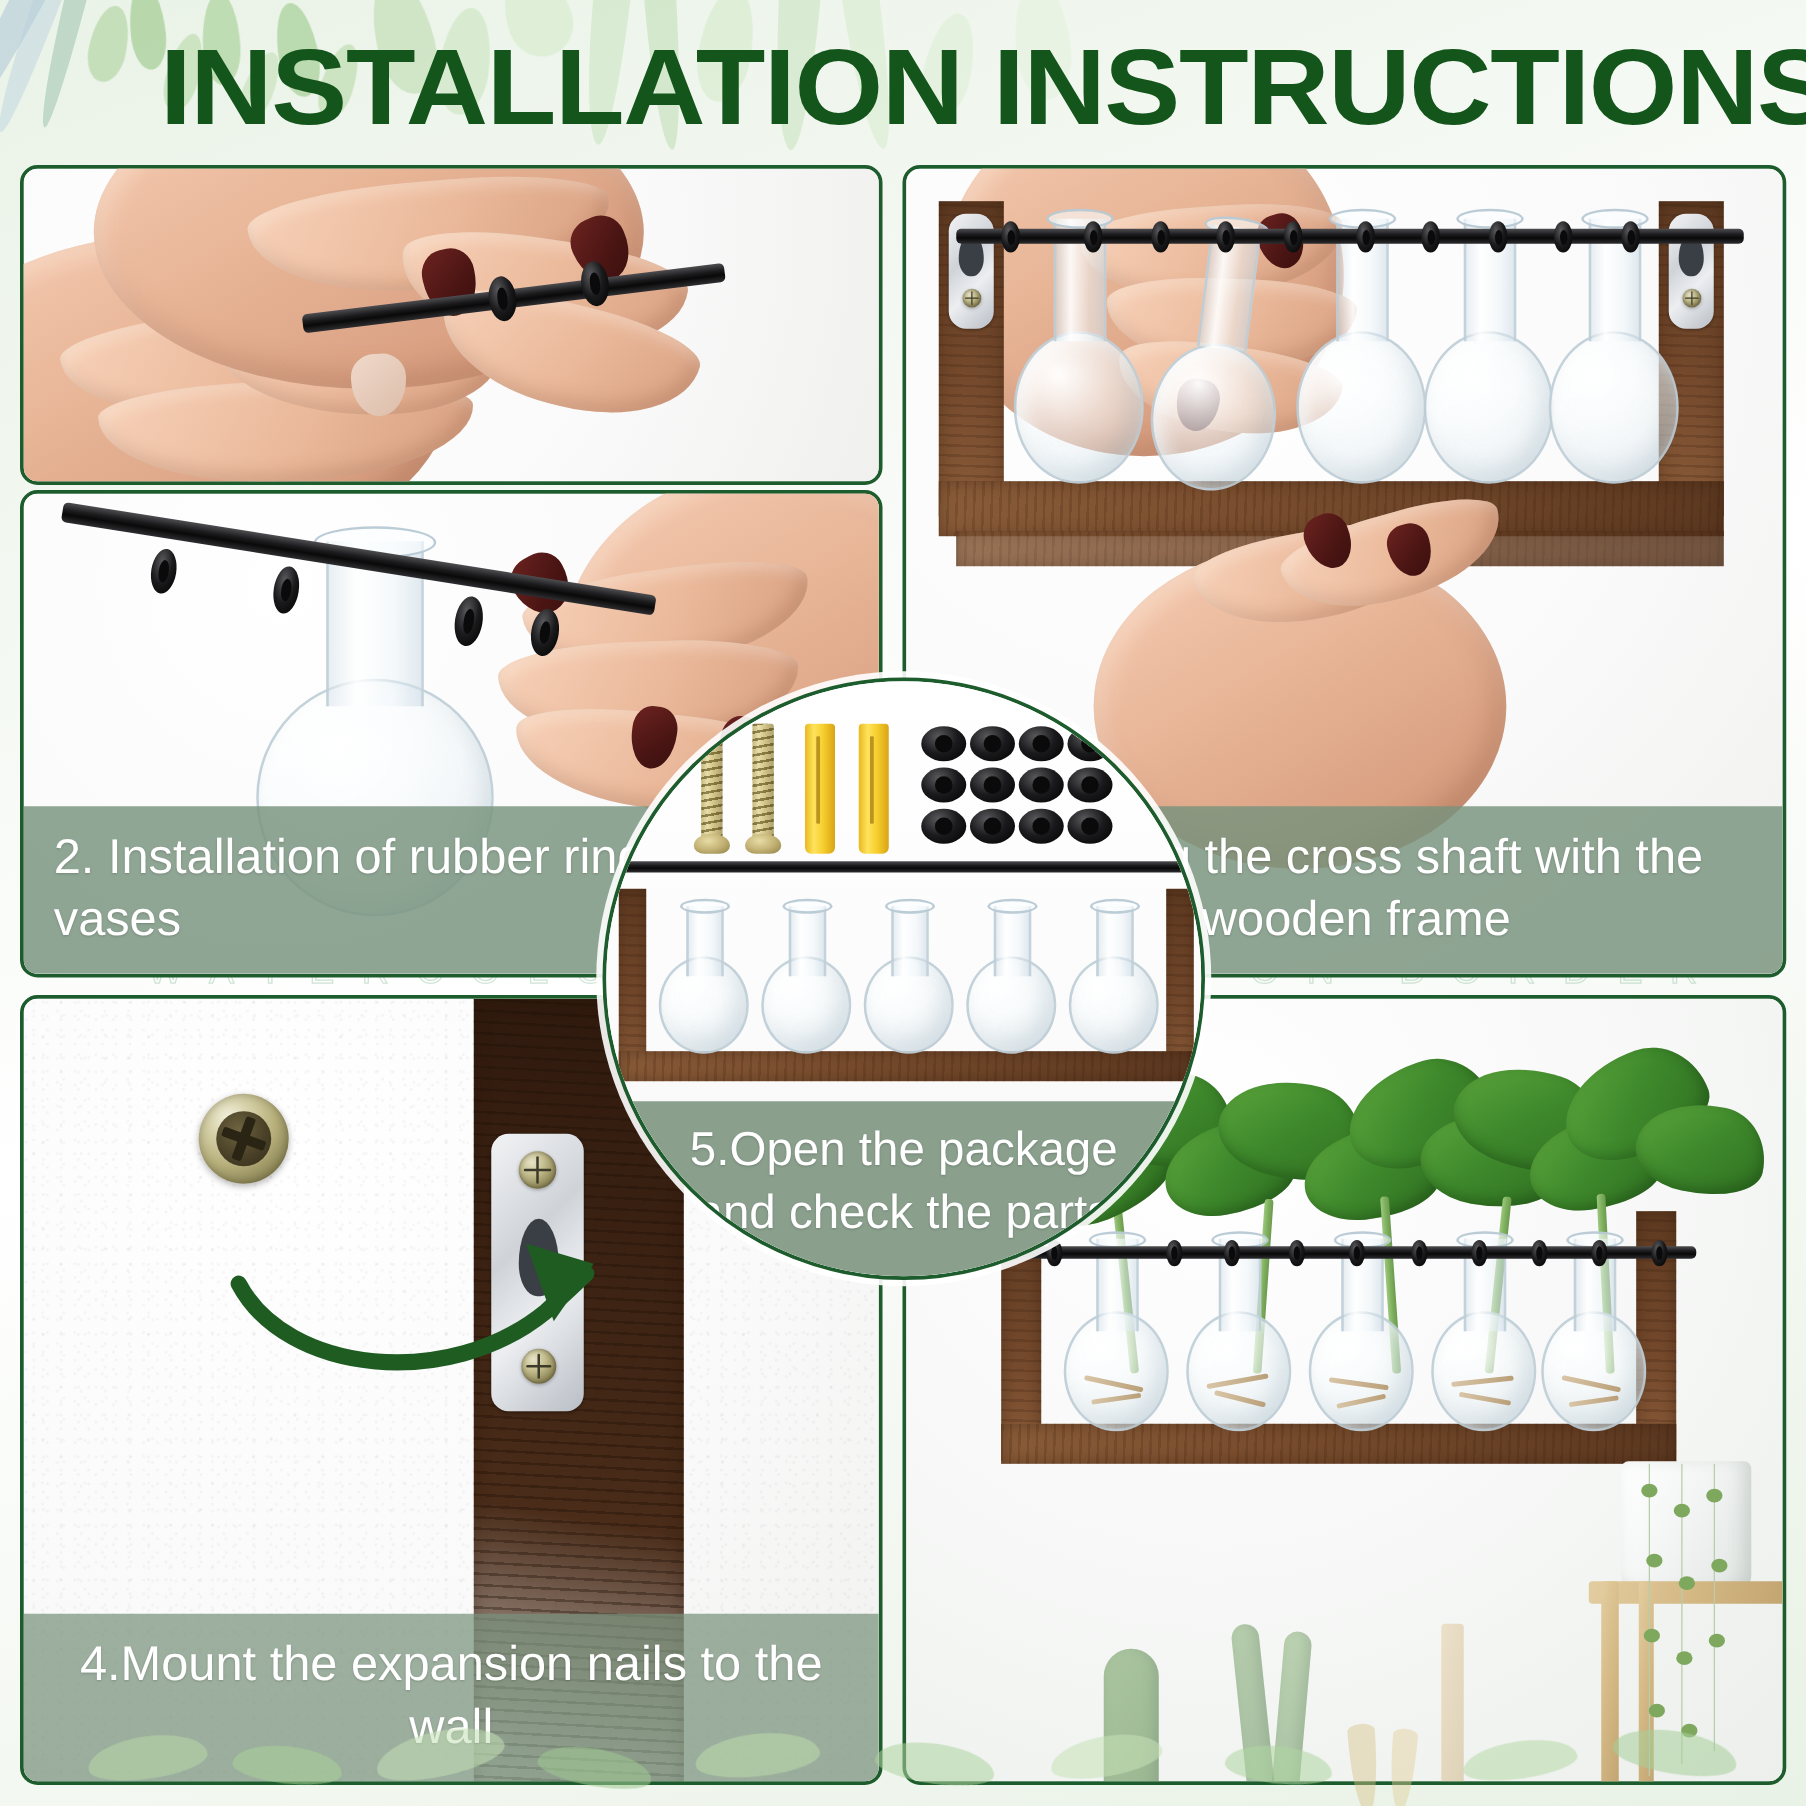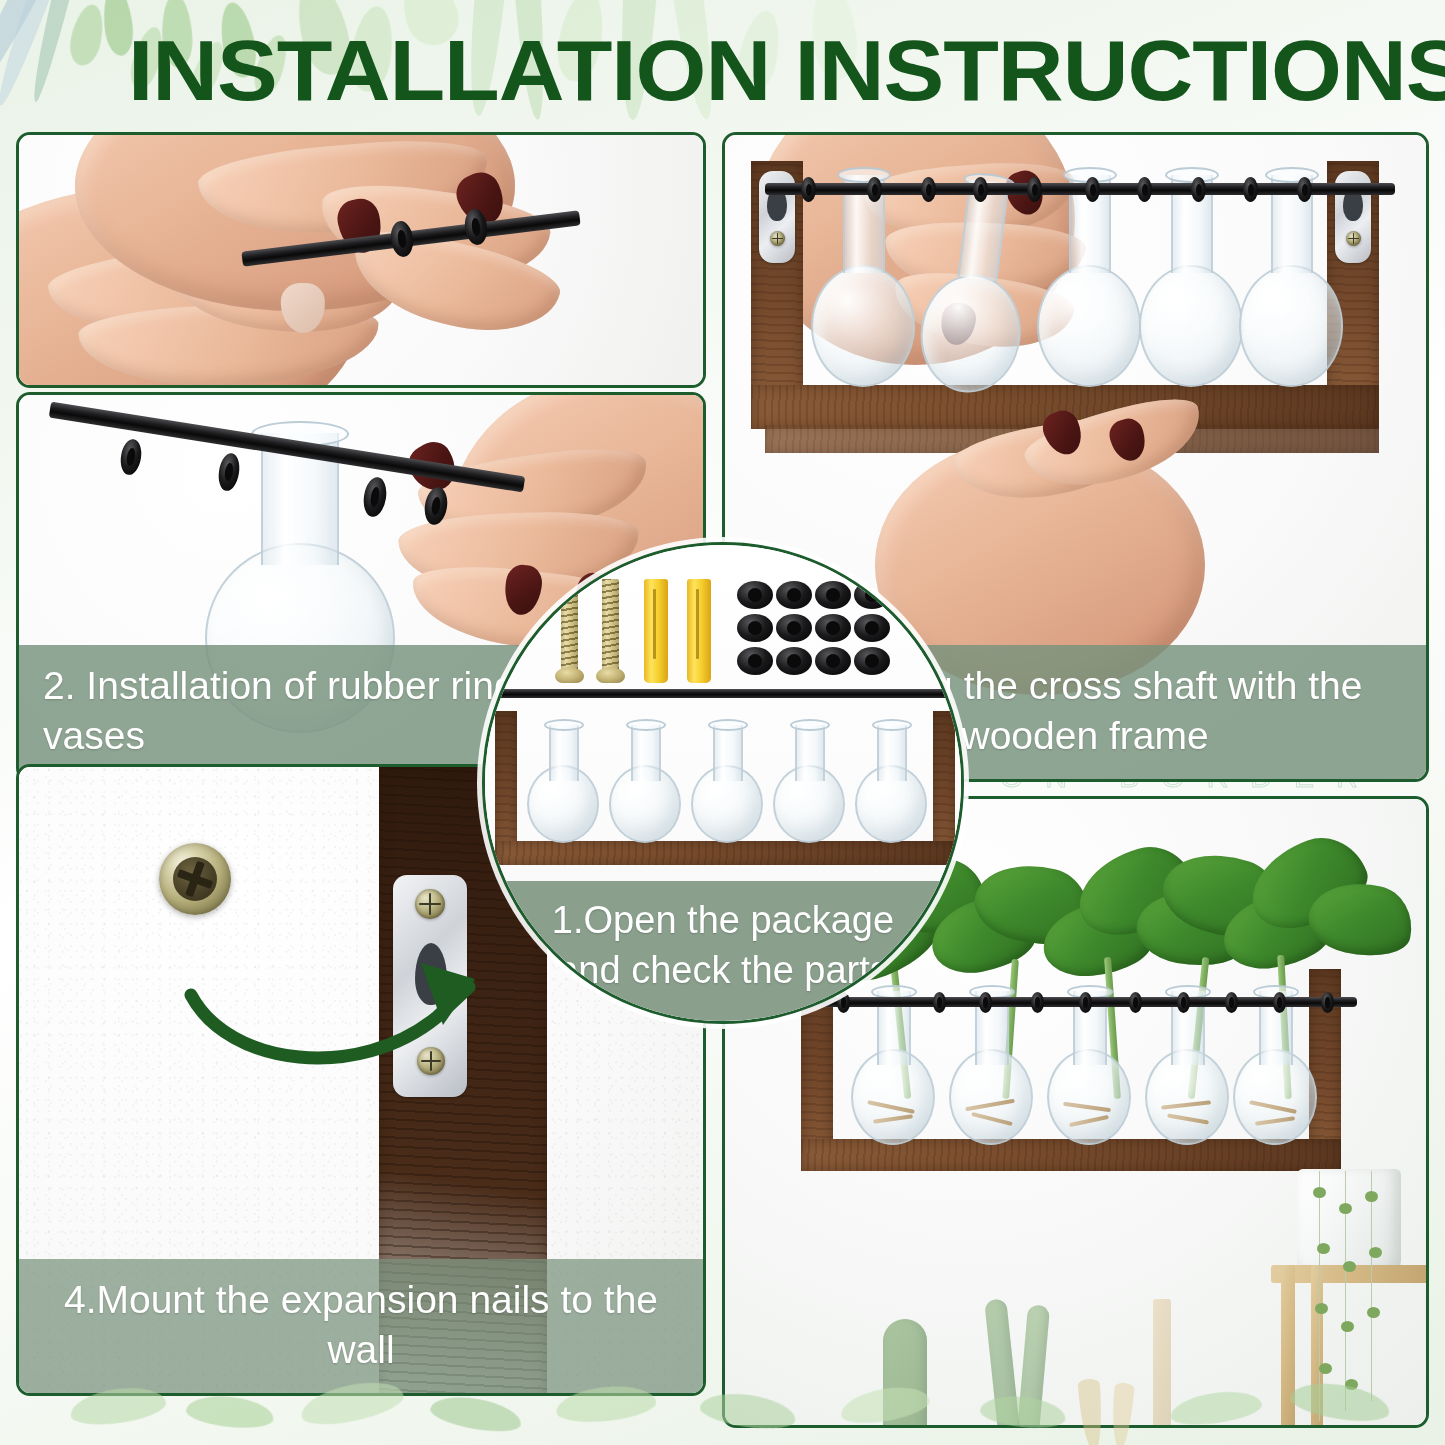--- a/index.html
+++ b/index.html
@@ -455,21 +455,21 @@
       <div class="hand" style="left:150px;top:300px;width:330px;height:260px;"></div>
       <div class="finger" style="left:230px;top:290px;width:190px;height:70px;transform:rotate(-10deg);"></div>
       <div class="finger" style="left:300px;top:276px;width:180px;height:68px;transform:rotate(-16deg);"></div>
       <div class="nail" style="left:320px;top:276px;width:36px;height:44px;transform:rotate(-22deg);"></div>
       <div class="nail" style="left:386px;top:284px;width:34px;height:42px;transform:rotate(-16deg);"></div>
     </div>
 
     <div class="caption">3. Mounting the cross shaft with the vase on the wooden frame</div>
   </div>
 
-  <div class="panel" style="left:16px;top:764px;width:690px;height:632px;">
+  <div class="panel" style="left:16px;top:796px;width:690px;height:632px;">
     <div class="photo">
       <div class="wall"></div>
       <div class="wall-tex"></div>
 
       <div class="wood dark" style="left:360px;top:0;width:168px;height:632px;"></div>
 
       <div class="bracket" style="left:374px;top:108px;width:74px;height:222px;"></div>
       <div class="screwhead" style="left:396px;top:122px;width:30px;height:30px;"></div>
       <div class="keyhole" style="left:396px;top:176px;width:32px;height:62px;"></div>
       <div class="screwhead" style="left:398px;top:280px;width:28px;height:28px;"></div>
@@ -654,21 +654,21 @@
         <div class="neck" style="left:22px;top:6px;width:30px;height:56px;"></div>
         <div class="lip" style="left:17px;top:0;width:40px;height:12px;"></div>
       </div>
       <div class="vase" style="left:370px;top:174px;width:72px;height:124px;">
         <div class="bulb" style="width:72px;height:78px;bottom:0;"></div>
         <div class="neck" style="left:22px;top:6px;width:30px;height:56px;"></div>
         <div class="lip" style="left:17px;top:0;width:40px;height:12px;"></div>
       </div>
     </div>
 
-    <div id="circle-cap">1.Open the package and check the parts</div>
+    <div id="circle-cap">5.Open the package and check the parts</div>
   </div>
 
   <div id="bottom-deco">
     <div class="leafblob" style="left:70px;top:14px;width:96px;height:34px;background:#b8d9a8;transform:rotate(-8deg);"></div>
     <div class="leafblob" style="left:186px;top:22px;width:88px;height:30px;background:#a9d197;transform:rotate(6deg);"></div>
     <div class="leafblob" style="left:300px;top:10px;width:104px;height:36px;background:#c3e0b4;transform:rotate(-12deg);"></div>
     <div class="leafblob" style="left:430px;top:24px;width:92px;height:30px;background:#9fc992;transform:rotate(10deg);"></div>
     <div class="leafblob" style="left:556px;top:12px;width:100px;height:34px;background:#bcdcab;transform:rotate(-6deg);"></div>
     <div class="leafblob" style="left:700px;top:20px;width:96px;height:32px;background:#aed3a0;transform:rotate(8deg);"></div>
     <div class="leafblob" style="left:840px;top:14px;width:90px;height:32px;background:#c6e2b6;transform:rotate(-10deg);"></div>

